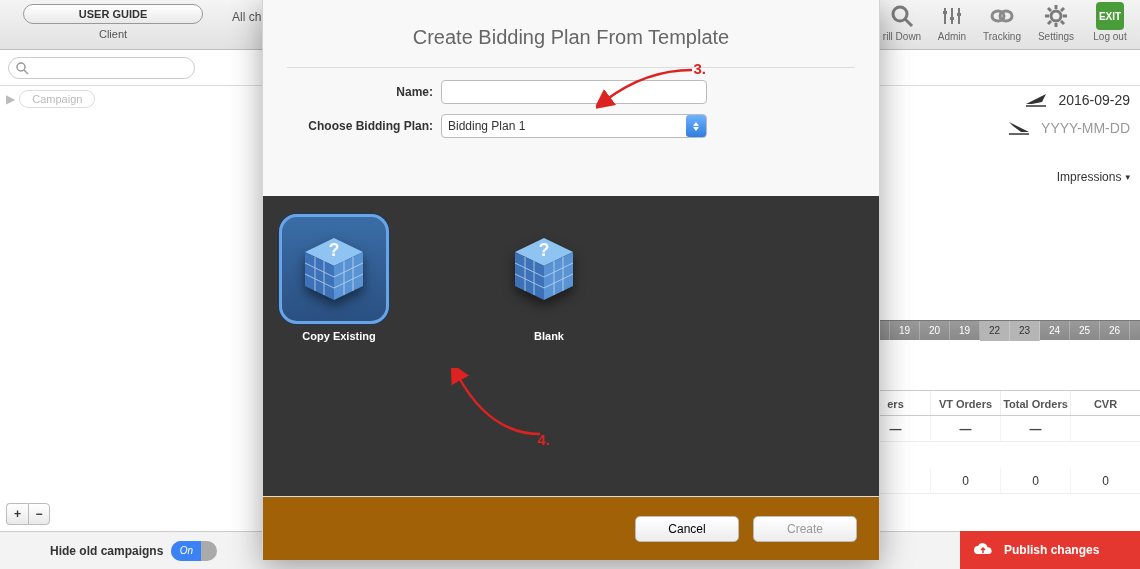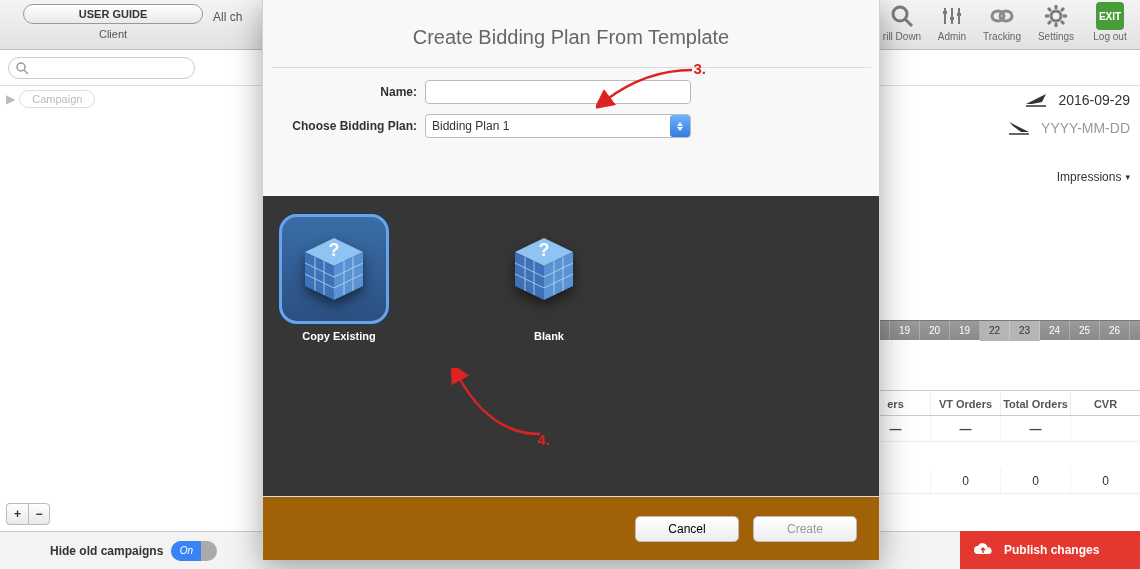--- a/index.html
+++ b/index.html
@@ -7,21 +7,21 @@
   .app { position:relative; width:1140px; height:569px; }
 
   
   .topbar { position:absolute; left:0; top:0; right:0; height:50px;
     background: linear-gradient(#f4f4f4,#e2e2e2); border-bottom:1px solid #bdbdbd; }
   .topbar .left { position:absolute; left:6px; top:4px; width:214px; }
   .user-guide-btn { width:180px; height:20px; border:1px solid #999; border-radius:10px;
     background:linear-gradient(#fff,#e9e9e9); font-weight:700; font-size:11px;
     text-align:center; line-height:18px; cursor:pointer; margin:0 auto; }
   .client-label { text-align:center; font-size:11px; color:#555; margin-top:4px; }
-  .topbar .allch { position:absolute; left:213px; top:10px; font-size:12px; color:#555; }
+  .topbar .allch { position:absolute; left:232px; top:10px; font-size:12px; color:#555; }
 
   .tool-icons { position:absolute; right:6px; top:2px; display:flex; gap:6px; }
   .tool { width:40px; text-align:center; cursor:pointer; }
   .tool .ico { width:28px; height:28px; border-radius:6px; margin:0 auto; display:flex;
     align-items:center; justify-content:center; }
   .tool .lbl { font-size:10px; color:#666; margin-top:1px; white-space:nowrap; }
   .tool.wide { width:48px; }
 
   
   .searchrow { position:absolute; left:0; top:50px; right:0; height:36px; border-bottom:1px solid #ddd;
@@ -82,21 +82,21 @@
     font-size:12px; font-weight:700; }
   .publish svg { flex-shrink:0; }
 
   
   .plusminus { position:absolute; left:6px; bottom:44px; display:flex; }
 
   
   .modal { position:absolute; left:262px; top:0; width:618px; height:560px; background:#f8f8f8;
     border-left:1px solid rgba(0,0,0,0.15); border-right:1px solid rgba(0,0,0,0.15);
     box-shadow:0 8px 30px rgba(0,0,0,.35); }
-  .modal .mhead { height:196px; padding:26px 4px 0; }
+  .modal .mhead { height:196px; padding:26px 20px 0; }
   .modal h2 { font-size:20px; font-weight:400; color:#666; text-align:center; }
   .mhead hr { margin:18px 4px 12px; border:none; border-top:1px solid #ddd; }
   .mrow { display:flex; align-items:center; gap:8px; margin:10px 0; }
   .mrow label { width:150px; text-align:right; font-weight:700; color:#333; }
   .mrow input[type=text] { width:266px; height:24px; border:1px solid #bbb; border-radius:4px;
     padding:0 6px; background:#fff; }
   .selectwrap { position:relative; width:266px; height:24px; }
   .selectwrap .sel { width:100%; height:24px; border:1px solid #bbb; border-radius:4px;
     background:#fff; padding:0 26px 0 6px; line-height:22px; font-size:12px; }
   .selectwrap .selbtn { position:absolute; right:1px; top:1px; width:20px; height:22px;

